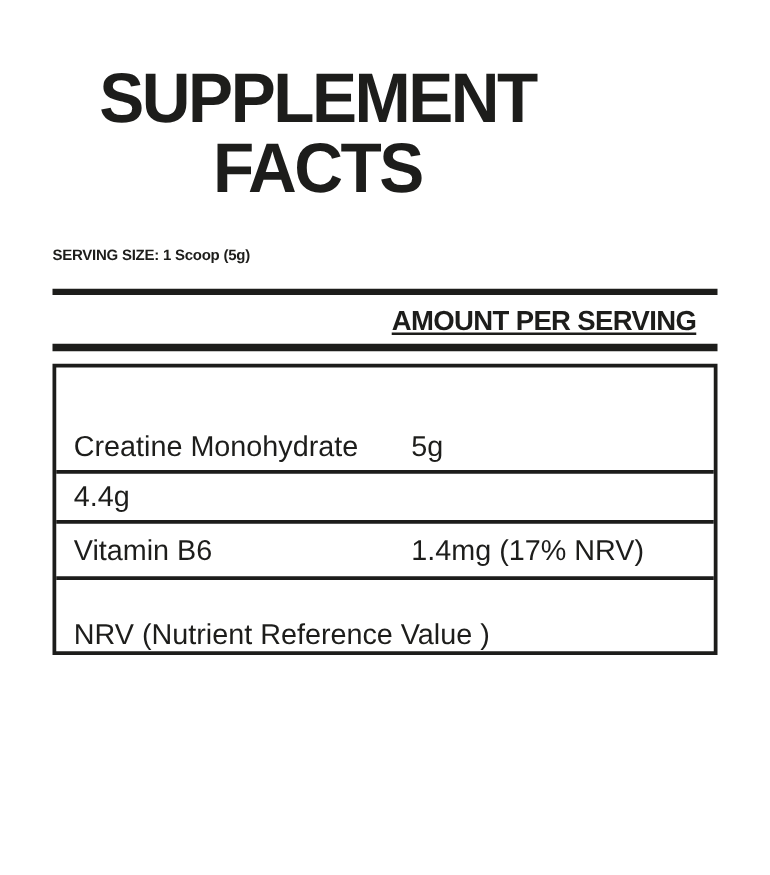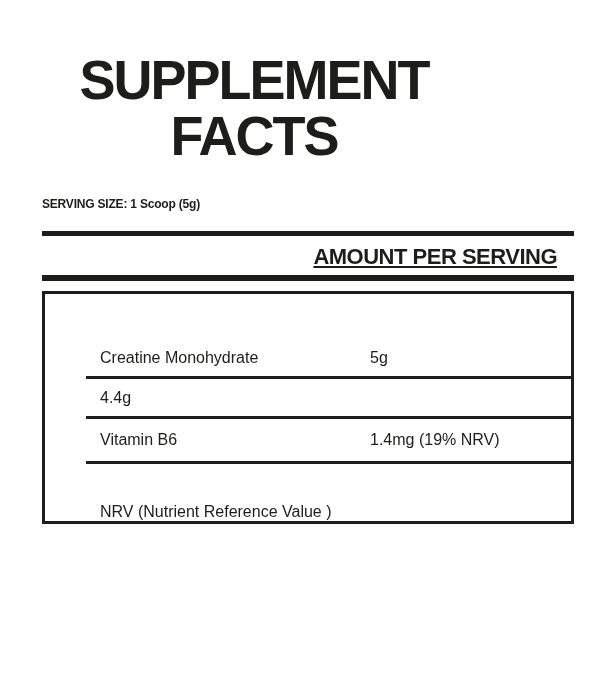--- a/index.html
+++ b/index.html
@@ -73,23 +73,22 @@
     border: 3px solid #1d1d1b;
     background: #ffffff;
   }
   .spacer-row {
     height: 45px;
   }
   .row {
     display: flex;
     align-items: center;
     padding-left: 14px;
-    font-size: 16px;
+    font-size: 23px;
     letter-spacing: 0;
-    margin-left: 41px;
   }
   .row .nutrient-name {
     width: 270px;
     flex: 0 0 270px;
   }
   .row .nutrient-amount {
     white-space: nowrap;
   }
   .row-divided {
     border-bottom: 3px solid #1d1d1b;
@@ -130,21 +129,21 @@
         <span class="nutrient-name">Creatine Monohydrate</span>
         <span class="nutrient-amount">5g</span>
       </div>
 
       <div class="row row-2 row-divided">
         <span class="nutrient-amount">4.4g</span>
       </div>
 
       <div class="row row-3 row-divided">
         <span class="nutrient-name">Vitamin B6</span>
-        <span class="nutrient-amount">1.4mg (19% NRV)</span>
+        <span class="nutrient-amount">1.4mg (17% NRV)</span>
       </div>
 
       <div class="row row-footnote">
         <span>NRV (Nutrient Reference Value )</span>
       </div>
 
     </div>
   </div>
 </div>
 

